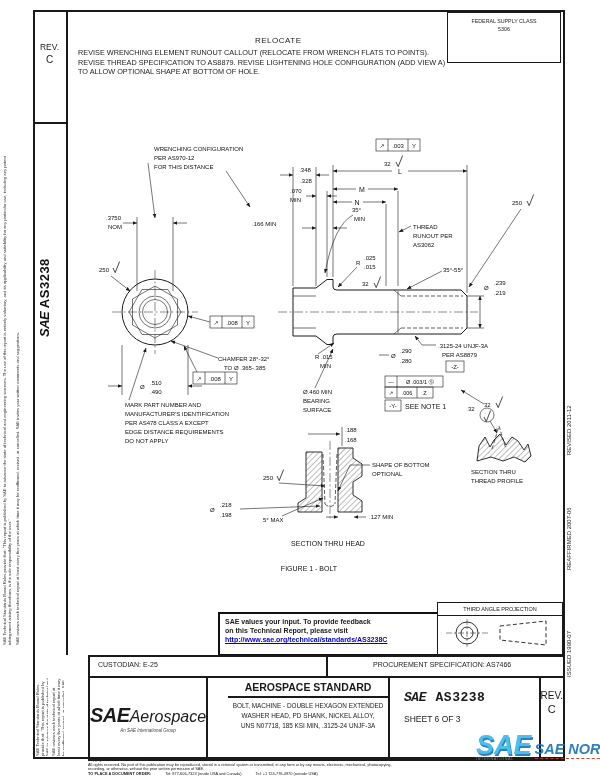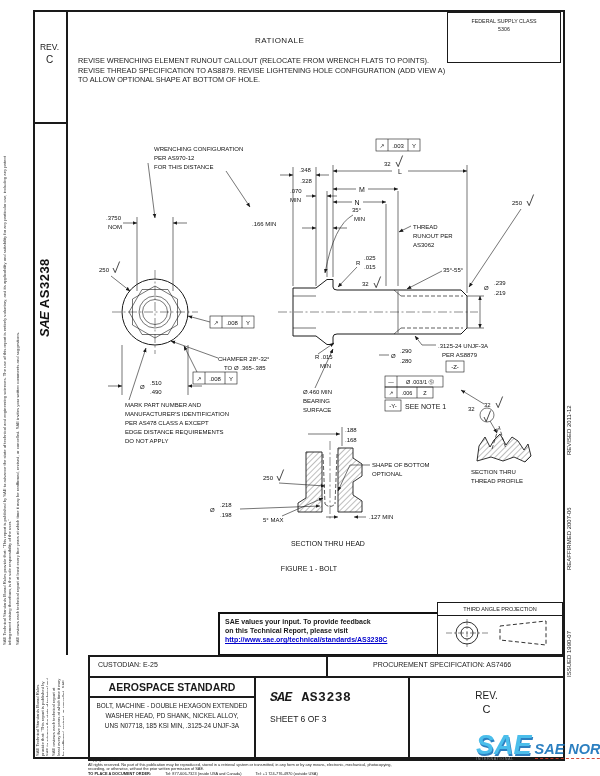--- a/index.html
+++ b/index.html
@@ -74,22 +74,22 @@
 
 <div class="abs" style="left:33px;top:122px;width:33px;height:533px;border-right:2px solid #1a1a1a;">
   <div class="vwrap" style="left:4px;top:15px;width:26px;height:200px;">
     <div class="vtext" style="top:200px;width:200px;height:26px;font-size:13px;color:#111;white-space:nowrap;">
       <span class="saelogo">SAE</span>
       <span style="font-weight:bold;letter-spacing:.5px;">AS3238</span>
     </div>
   </div>
 </div>
 
-<div class="abs rationale-title" style="left:255px;top:36px;">RATIONALE</div>
-<div class="abs rationale-text" style="left:78px;top:56px;width:372px;">REVISE WRENCHING ELEMENT RUNOUT CALLOUT (RELOCATE FROM WRENCH FLATS TO POINTS).  REVISE THREAD SPECIFICATION TO AS8879.  REVISE LIGHTENING HOLE CONFIGURATION (ADD VIEW A) TO ALLOW OPTIONAL SHAPE AT BOTTOM OF HOLE.</div>
+<div class="abs rationale-title" style="left:255px;top:36px;">RELOCATE</div>
+<div class="abs rationale-text" style="left:78px;top:48px;width:372px;">REVISE WRENCHING ELEMENT RUNOUT CALLOUT (RELOCATE FROM WRENCH FLATS TO POINTS).  REVISE THREAD SPECIFICATION TO AS8879.  REVISE LIGHTENING HOLE CONFIGURATION (ADD VIEW A) TO ALLOW OPTIONAL SHAPE AT BOTTOM OF HOLE.</div>
 
 <div class="abs b1 fsc" style="left:447px;top:12px;width:112px;height:44px;">
   <div>FEDERAL SUPPLY CLASS</div>
   <div>5306</div>
 </div>
 
 <svg class="abs" style="left:66px;top:105px;" width="496" height="505" viewBox="0 0 496 505">
   <defs>
     <pattern id="hat" width="4" height="4" patternUnits="userSpaceOnUse" patternTransform="rotate(45)">
       <line x1="0" y1="0" x2="0" y2="4" stroke="#444" stroke-width="0.7"></line>
@@ -398,21 +398,27 @@
 </div>
 
 <div class="vwrap" style="left:36px;top:678px;width:12px;height:78px;overflow:hidden;">
   <div class="vtext" style="top:78px;width:78px;height:12px;overflow:hidden;">SAE Technical Standards Board Rules provide that: "This report is published by SAE to advance the state of technical and engineering sciences. The use of this report is entirely voluntary, and its applicability and suitability for any particular use, including any patent infringement arising therefrom, is the sole responsibility of the user."</div>
 </div>
 <div class="vwrap" style="left:52px;top:678px;width:12px;height:78px;overflow:hidden;">
   <div class="vtext" style="top:78px;width:78px;height:12px;overflow:hidden;">SAE reviews each technical report at least every five years at which time it may be reaffirmed, revised, or cancelled. SAE invites your written comments and suggestions.</div>
 </div>
 
 <div class="abs" style="left:88px;top:676px;width:473px;height:81px;display:flex;border:2px solid #1a1a1a;">
-  <div style="width:164px;border-right:2px solid #1a1a1a;">
+  <div style="width:117px;border-right:2px solid #1a1a1a;display:flex;flex-direction:column;justify-content:center;align-items:center;">
+    <div style="white-space:nowrap;">
+      <span class="saelogo" style="font-size:20px;">SAE</span><span style="font-size:16px;font-style:italic;">Aerospace</span>
+    </div>
+    <div style="font-size:4.5px;font-style:italic;color:#444;margin-top:1px;">An SAE International Group</div>
+  </div>
+  <div style="width:164px;border-right:2px solid #1a1a1a;margin-left:20px;">
     <div class="tb-header">AEROSPACE STANDARD</div>
     <div class="tb-title">
       <div>BOLT, MACHINE - DOUBLE HEXAGON EXTENDED</div>
       <div>WASHER HEAD, PD SHANK, NICKEL ALLOY,</div>
       <div>UNS N07718, 185 KSI MIN, .3125-24 UNJF-3A</div>
     </div>
   </div>
   <div style="width:138px;border-right:2px solid #1a1a1a;padding:10px 0 0 14px;">
     <div style="white-space:nowrap;font-family:Liberation Mono, monospace;">
       <span class="saelogo" style="font-size:13px;">SAE</span>

